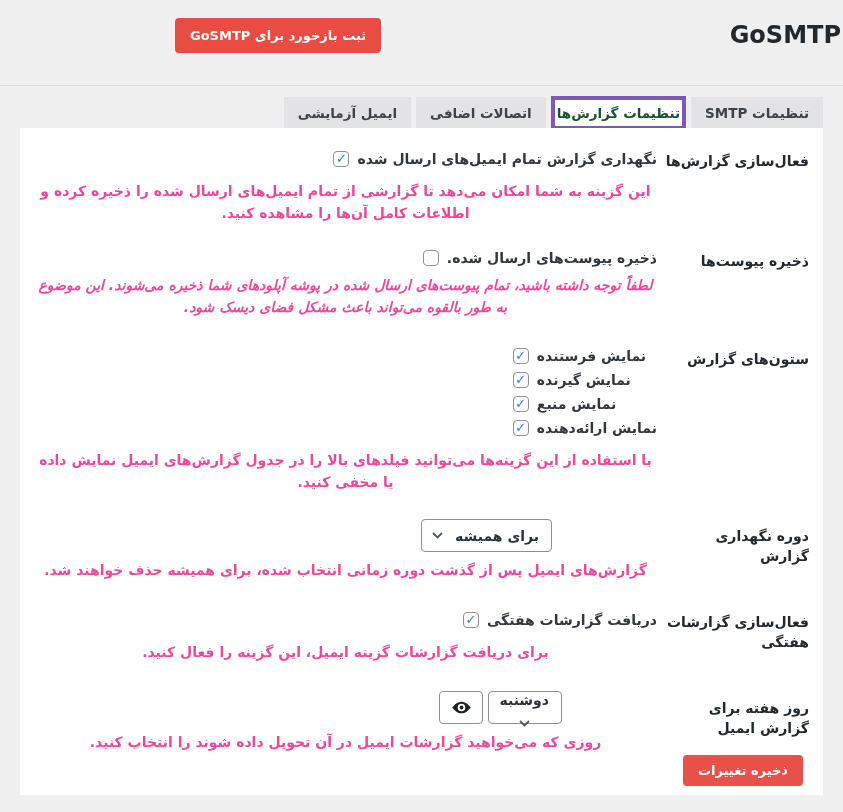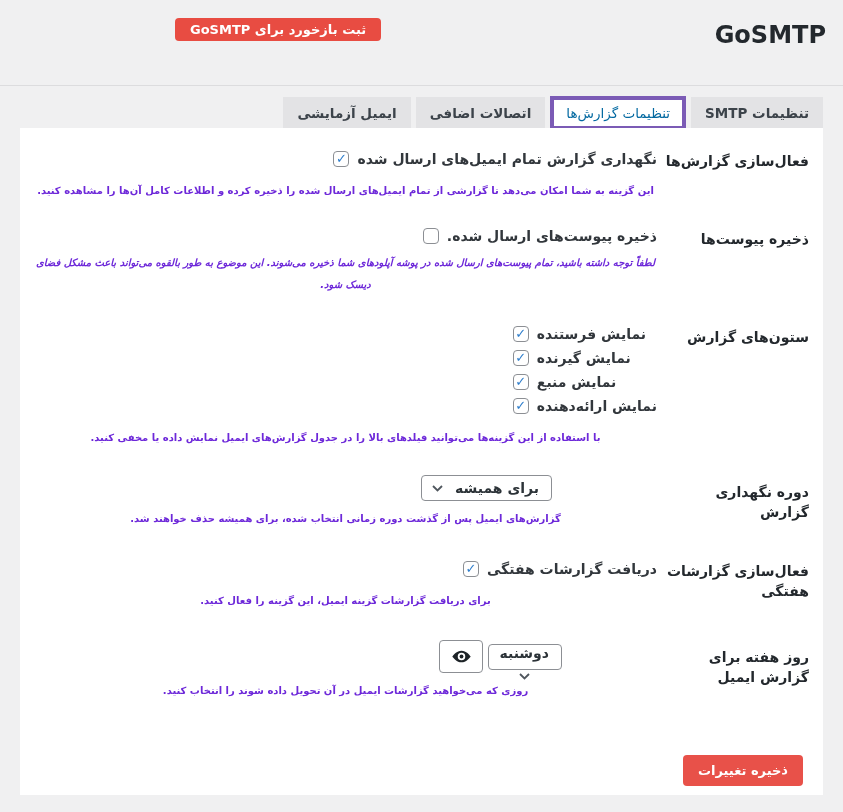--- a/index.html
+++ b/index.html
@@ -9,27 +9,27 @@
     background: #f0f0f1;
     direction: rtl;
     overflow: hidden;
     position: relative;
     color: #32373c;
   }
   .page { position: relative; width: 843px; height: 812px; }
 
   
   .app-title {
-    position: absolute; top: 21px; right: 17px;
+    position: absolute; top: 21px; right: 2px;
     font-size: 24px; font-weight: bold; color: #23282d;
     direction: ltr;
   }
   .feedback-btn {
     position: absolute; top: 18px; left: 175px;
-    height: 23px; padding: 0 15px;
+    height: 35px; padding: 0 15px;
     background: #e84c42; color: #fff;
     border: none; border-radius: 4px;
     font-family: "DejaVu Sans", sans-serif;
     font-size: 13px; font-weight: bold;
     cursor: pointer; display: inline-flex; align-items: center;
   }
   .header-divider {
     position: absolute; top: 85px; left: 0; right: 0;
     border-top: 1px solid #dcdcde;
   }
@@ -38,22 +38,22 @@
   .tabs {
     position: absolute; top: 96px; right: 20px;
     display: flex; gap: 5px; align-items: flex-end;
   }
   .tab {
     background: #e3e3e5; color: #3c434a;
     padding: 8px 14px; font-size: 13.5px; font-weight: 600;
     cursor: pointer; white-space: nowrap; line-height: 16px;
   }
   .tab.active {
-    background: #fff; color: #0369a1; font-weight: normal;
-    border: 4px solid #7b5bb5; padding: 5px 12px;
+    background: #fff; color: #14532d; font-weight: bold;
+    border: 4px solid #7b5bb5; padding: 5px 2px;
     margin-bottom: -1px;
   }
 
   
   .panel {
     position: absolute; top: 128px; left: 20px; right: 20px; bottom: 17px;
     background: #fff; padding: 20px 14px 46px 14px;
     overflow: hidden;
   }
   .row { display: flex; margin-bottom: 24px; }
@@ -75,28 +75,28 @@
     display: inline-flex; align-items: center; justify-content: center;
   }
   .cb.checked::after {
     content: "\2713"; color: #2f7ecc;
     font-size: 13px; font-weight: bold; line-height: 1; margin-top: -1px;
   }
   .check-label { font-size: 14px; color: #32373c; direction: rtl; line-height: 20px; }
 
   .desc {
     margin-top: 7px; text-align: center;
-    font-size: 10px; line-height: 22px; color: #6d28d9;
+    font-size: 14px; line-height: 22px; color: #ec4899;
   }
   .desc.note { font-style: italic; margin-top: 2px; }
 
   .select-wrap { margin-top: 2px; }
   .fake-select {
     display: inline-flex; align-items: center; gap: 12px;
-    height: 26px; padding: 0 12px 0 10px;
+    height: 33px; padding: 0 12px 0 10px;
     border: 1px solid #8c8f94; border-radius: 4px; background: #fff;
     font-size: 14px; color: #2c3338; cursor: pointer;
     direction: rtl; vertical-align: middle;
   }
   .chev { display: inline-flex; }
   .eye-btn {
     display: inline-flex; align-items: center; justify-content: center;
     width: 44px; height: 33px; margin-left: 0; margin-right: 5px;
     border: 1px solid #8c8f94; border-radius: 4px; background: #fff;
     cursor: pointer; vertical-align: middle;

